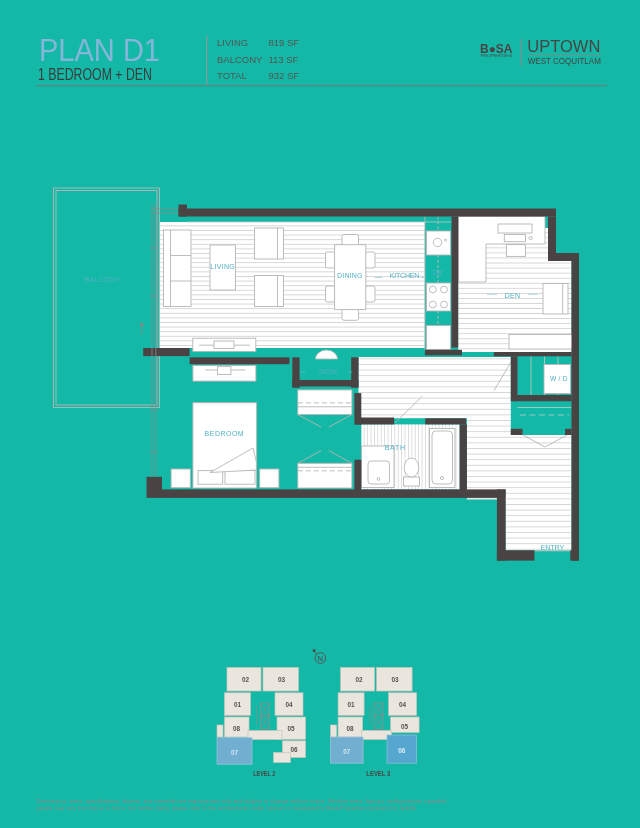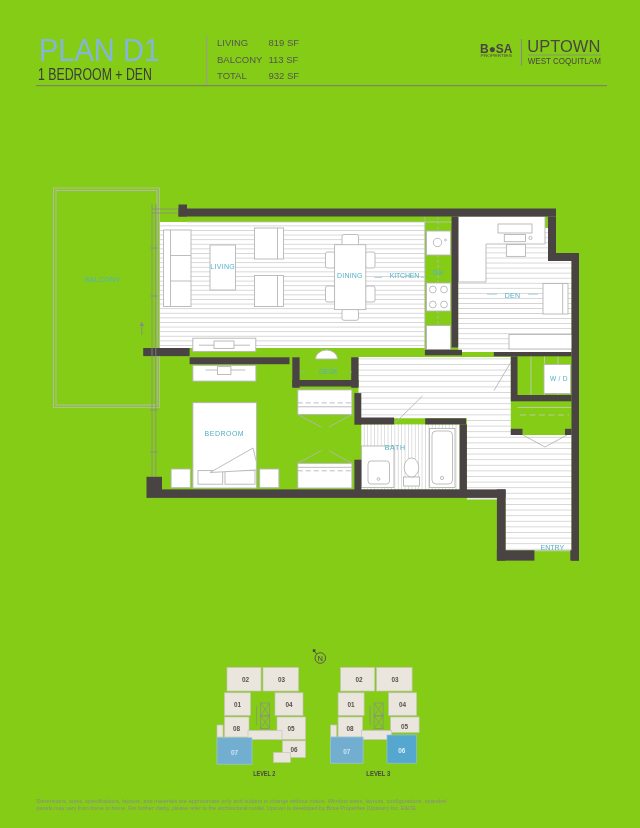--- a/index.html
+++ b/index.html
@@ -1,16 +1,16 @@
 <!DOCTYPE html>
 <html><head>
 <meta charset="utf-8">
 <style>
 html,body{margin:0;padding:0;background:#fff;}
-#page{position:relative;width:640px;height:828px;background:#84cc16;overflow:hidden;font-family:"Liberation Sans",sans-serif;}
+#page{position:relative;width:640px;height:828px;background:#14b8a6;overflow:hidden;font-family:"Liberation Sans",sans-serif;}
 svg{position:absolute;top:0;left:0;}
 </style>
 </head>
 <body>
 <div id="page">
 <svg width="640" height="828" viewBox="0 0 640 828">
 <defs>
 <pattern id="fh46" width="12" height="4.6" patternUnits="userSpaceOnUse">
   <rect width="12" height="4.6" fill="#ffffff"></rect>
   <line x1="0" y1="0.4" x2="12" y2="0.4" stroke="#c9c9c9" stroke-width="0.8"></line>

